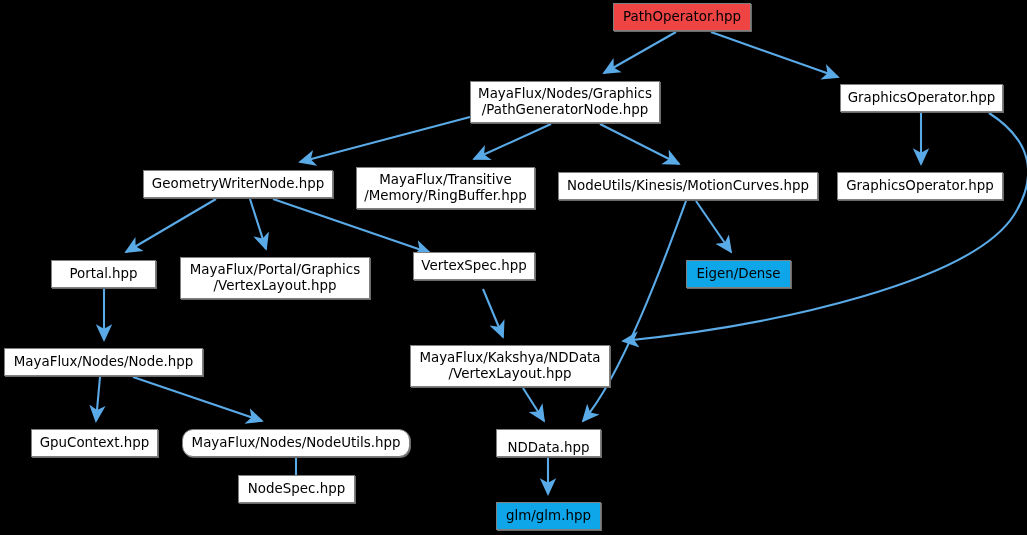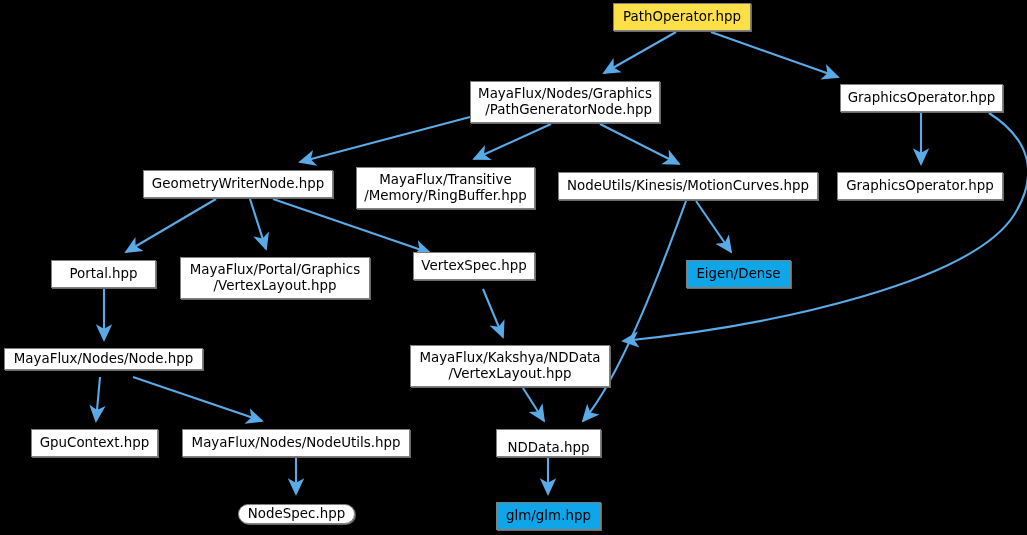--- a/index.html
+++ b/index.html
@@ -35,21 +35,21 @@
     background: #ffffff;
     color: #000000;
     font-size: 13.4px;
     line-height: 16px;
     letter-spacing: 0px;
     white-space: pre;
     z-index: 2;
     box-shadow: 1px 1px 0 0 #6b6b6b;
   }
   .node.fill-gray   { background: #0ea5e9; }
-  .node.fill-dark   { background: #fde047; }
+  .node.fill-dark   { background: #ef4444; }
   .node-label {
     display: block;
     white-space: pre-line;
   }
 </style>
 </head>
 <body>
 
 <div id="canvas">
 
@@ -77,36 +77,36 @@
         <path d="M100,377 L96,421" marker-end="url(#arrowhead)"></path>
         <path d="M133,377 L262,421" marker-end="url(#arrowhead)"></path>
         <path d="M523,388 L544,421" marker-end="url(#arrowhead)"></path>
         <path d="M296,458 L296,494" marker-end="url(#arrowhead)"></path>
         <path d="M548,458 L548,494" marker-end="url(#arrowhead)"></path>
       </g>
   </svg>
 
   <div id="nodes">
       <div class="node fill-dark" style="left: 613px; top: 3px; width: 138px; height: 28px;"><span class="node-label">PathOperator.hpp</span></div>
-      <div class="node fill-white" style="left: 470px; top: 81px; width: 190px; height: 42px; text-align: right;"><span class="node-label">MayaFlux/Nodes/Graphics
+      <div class="node fill-white" style="left: 470px; top: 81px; width: 190px; height: 42px;"><span class="node-label">MayaFlux/Nodes/Graphics
 /PathGeneratorNode.hpp</span></div>
       <div class="node fill-white" style="left: 840px; top: 84px; width: 163px; height: 28px;"><span class="node-label">GraphicsOperator.hpp</span></div>
       <div class="node fill-white" style="left: 143px; top: 170px; width: 190px; height: 28px;"><span class="node-label">GeometryWriterNode.hpp</span></div>
       <div class="node fill-white" style="left: 356px; top: 167px; width: 179px; height: 42px;"><span class="node-label">MayaFlux/Transitive
 /Memory/RingBuffer.hpp</span></div>
       <div class="node fill-white" style="left: 558px; top: 172px; width: 260px; height: 28px;"><span class="node-label">NodeUtils/Kinesis/MotionCurves.hpp</span></div>
       <div class="node fill-white" style="left: 837px; top: 172px; width: 166px; height: 28px;"><span class="node-label">GraphicsOperator.hpp</span></div>
       <div class="node fill-white" style="left: 51px; top: 260px; width: 105px; height: 28px;"><span class="node-label">Portal.hpp</span></div>
       <div class="node fill-white" style="left: 180px; top: 257px; width: 190px; height: 42px;"><span class="node-label">MayaFlux/Portal/Graphics
 /VertexLayout.hpp</span></div>
       <div class="node fill-white" style="left: 413px; top: 252px; width: 122px; height: 28px; text-align: center;"><span class="node-label">VertexSpec.hpp</span></div>
       <div class="node fill-gray" style="left: 686px; top: 260px; width: 105px; height: 28px;"><span class="node-label">Eigen/Dense</span></div>
-      <div class="node fill-white" style="left: 4px; top: 348px; width: 199px; height: 22px; justify-content: center;"><span class="node-label">MayaFlux/Nodes/Node.hpp</span></div>
+      <div class="node fill-white" style="left: 4px; top: 348px; width: 199px; height: 28px; justify-content: center;"><span class="node-label">MayaFlux/Nodes/Node.hpp</span></div>
       <div class="node fill-white" style="left: 410px; top: 345px; width: 200px; height: 42px;"><span class="node-label">MayaFlux/Kakshya/NDData
 /VertexLayout.hpp</span></div>
       <div class="node fill-white" style="left: 31px; top: 429px; width: 127px; height: 28px;"><span class="node-label">GpuContext.hpp</span></div>
-      <div class="node fill-white" style="left: 182px; top: 429px; width: 228px; height: 28px;"><span class="node-label">MayaFlux/Nodes/NodeUtils.hpp</span></div>
+      <div class="node fill-white" style="left: 182px; top: 429px; width: 228px; height: 28px; border-radius: 11px;"><span class="node-label">MayaFlux/Nodes/NodeUtils.hpp</span></div>
       <div class="node fill-white" style="left: 496px; top: 429px; width: 105px; height: 28px; align-items: flex-end;"><span class="node-label">NDData.hpp</span></div>
-      <div class="node fill-white" style="left: 238px; top: 504px; width: 117px; height: 20px; border-radius: 12px;"><span class="node-label">NodeSpec.hpp</span></div>
+      <div class="node fill-white" style="left: 238px; top: 475px; width: 117px; height: 28px;"><span class="node-label">NodeSpec.hpp</span></div>
       <div class="node fill-gray" style="left: 496px; top: 502px; width: 105px; height: 28px; text-align: right;"><span class="node-label">glm/glm.hpp</span></div>
     </div>
 
 </div>
 
 </body></html>

